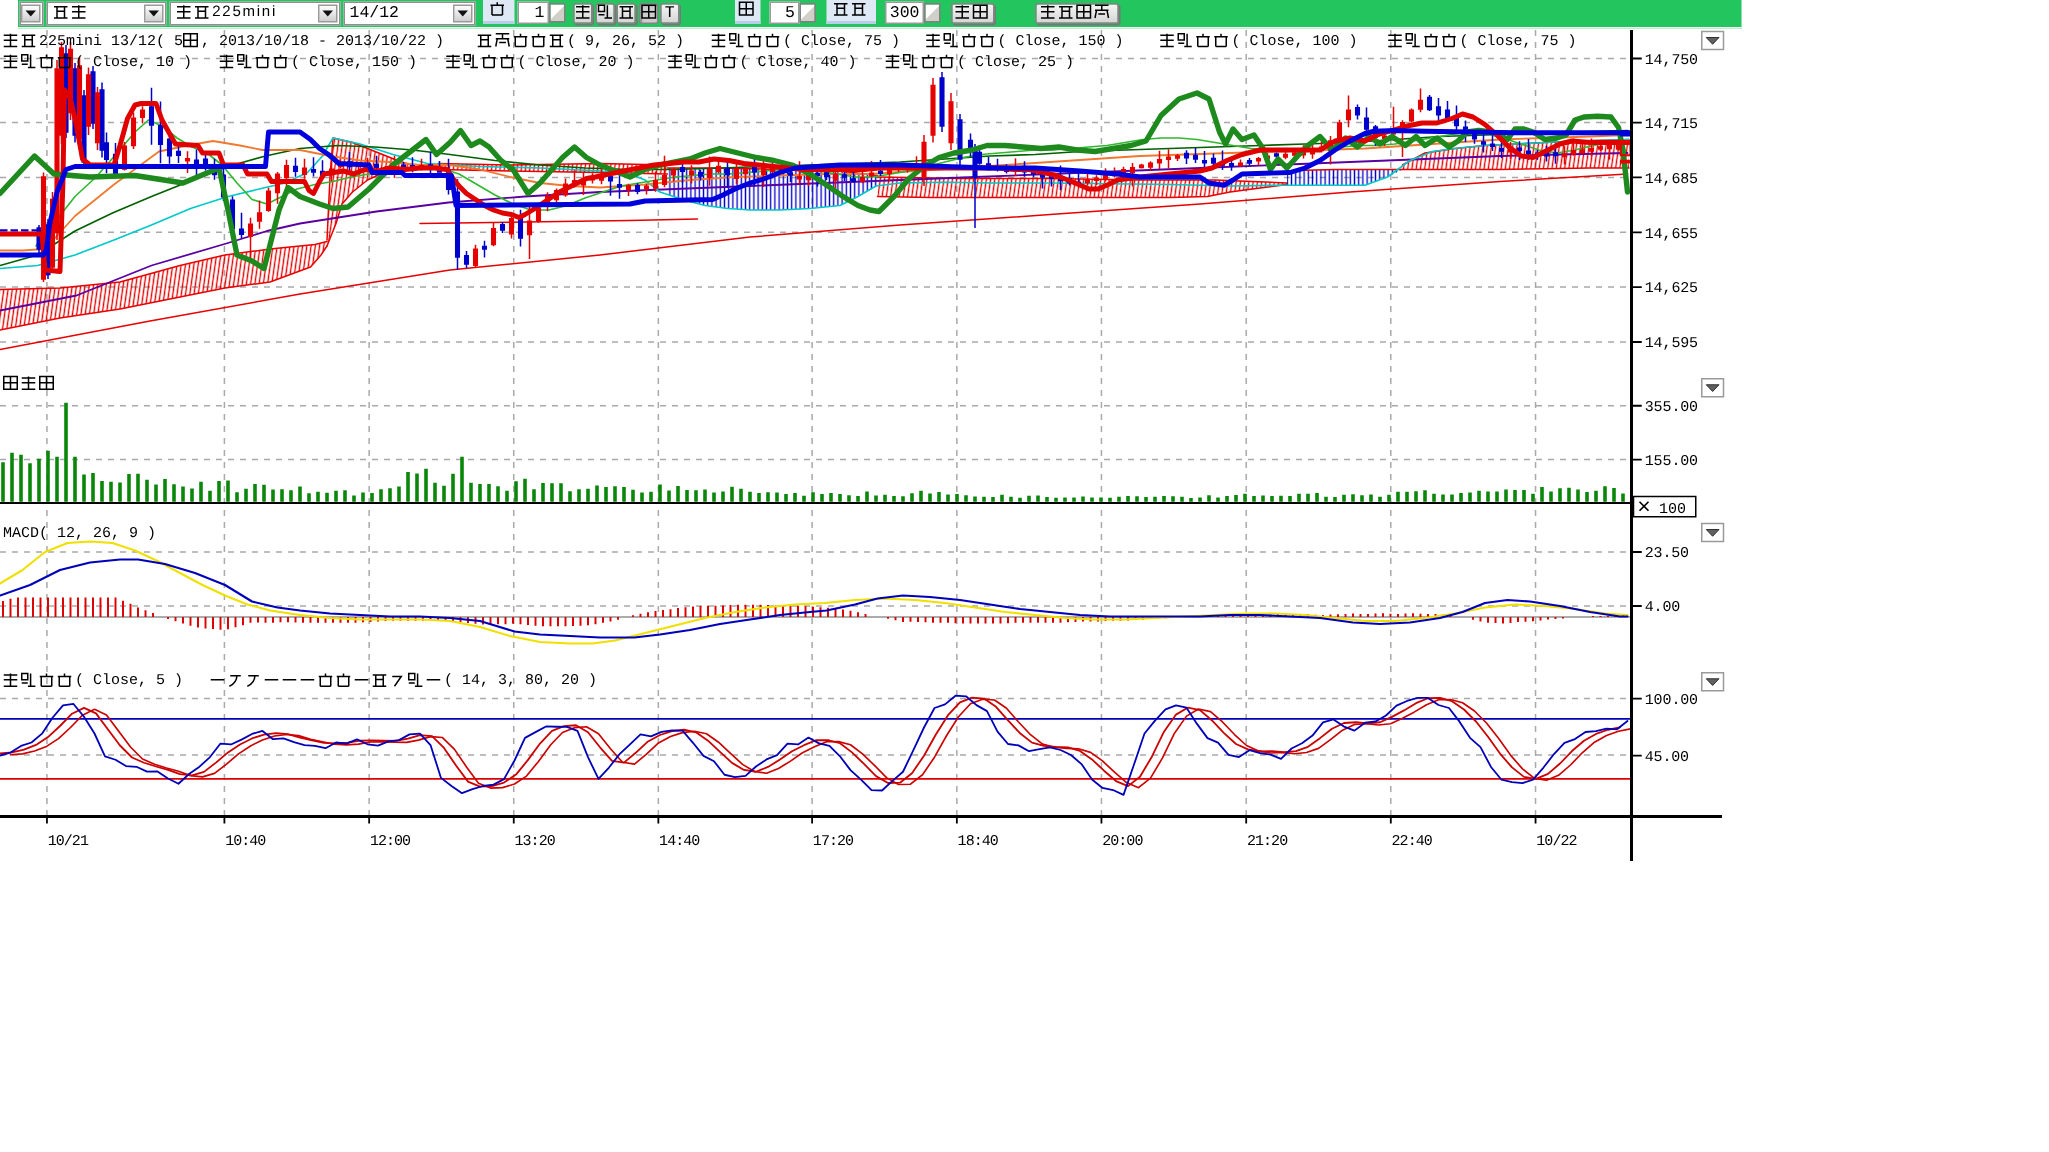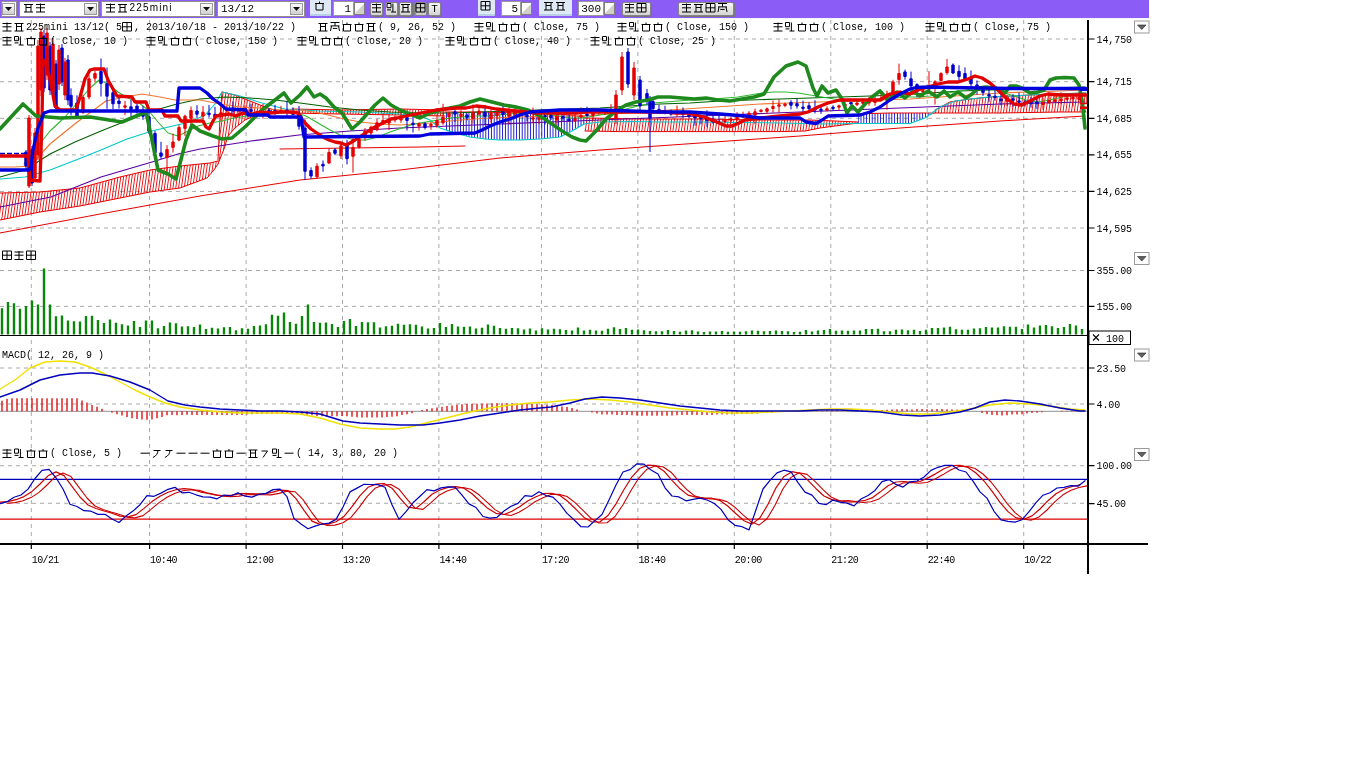--- a/index.html
+++ b/index.html
@@ -1,17 +1,17 @@
 <!DOCTYPE html>
 <html><head><meta charset="utf-8"><style>
 *{margin:0;padding:0;box-sizing:border-box}
 html,body{width:1366px;height:768px;background:#fff;overflow:hidden;font-family:"Liberation Sans",sans-serif}
 #wrap{position:relative;width:1366px;height:768px}
 #chart{position:absolute;left:0;top:0}
-#toolbar{position:absolute;left:0;top:0;width:1149px;height:19px;background:#8b5cf6;border-bottom:1px solid #f4f4f4}
+#toolbar{position:absolute;left:12px;top:0;width:1149px;height:19px;background:#22c55e;border-bottom:1px solid #f4f4f4}
 .combo{position:absolute;top:1px;height:16px;background:#fff;border:1px solid #8f8f8f;display:flex;align-items:center}
 .combo .cl{margin-left:3px}
 .cbtn{position:absolute;right:1px;top:1px;width:13px;height:12px;background:linear-gradient(#fdfdfd,#cfcfcf);border:1px solid #9a9a9a;display:flex;align-items:center;justify-content:center}
 .blab{position:absolute;top:0;height:16px;background:#dfe9f5;border-bottom:2px solid #b9cfe8;display:flex;align-items:center;justify-content:center}
 .edit{position:absolute;top:1px;height:15px;background:#fff;border:1px solid #9a9a9a;font-family:"Liberation Mono",monospace;font-size:11px;text-align:right}
 .edit span{position:absolute;right:2px;top:1px}
 .spin{position:absolute;top:2px;width:11px;height:13px;background:linear-gradient(135deg,#fff 48%,#d0cfc8 52%);border:1px solid #808080}
 .pbtn{position:absolute;top:1.5px;height:14px;background:linear-gradient(#f5f5f5,#d5d5d5);border:1px solid #848484;border-radius:2px;box-shadow:1px 1px 0 #777;display:flex;align-items:center;justify-content:center}
 .pbtn.pressed{background:#cdcdcd;box-shadow:inset 1px 1px 1px #888}
 </style></head>
@@ -177,21 +177,21 @@
             <path d="M1.0,2.5h9 M1.0,5.8h9 M1.0,10.0h9 M5.5,1.5v8.5 M13.0,2.5h9 M15.0,2.5v7.5 M20.0,2.5v7.5 M13.0,10.0h9 M15.0,5.5h5" fill="none" stroke="#000" stroke-width="1"></path>
           </svg>
         </span>
         <div class="cbtn">
           <svg width="9" height="6">
             <path d="M1,1h7l-3.5,4z" fill="#111"></path>
           </svg>
         </div>
       </div>
       <div class="combo" style="left:217px;width:88px">
-        <span class="cl" style="font-family:'Liberation Mono',monospace;font-size:11px">13/12</span>
+        <span class="cl" style="font-family:'Liberation Mono',monospace;font-size:11px">14/12</span>
         <div class="cbtn">
           <svg width="9" height="6">
             <path d="M1,1h7l-3.5,4z" fill="#111"></path>
           </svg>
         </div>
       </div>
       <div class="blab" style="left:310px;width:21px">
         <svg width="14" height="14" style="display:block">
           <path d="M5.5,1.5v2 M1.0,3.5h9 M2.0,3.5v6.5 M9.0,3.5v6.5 M2.0,10.0h7" fill="none" stroke="#000" stroke-width="1"></path>
         </svg>

